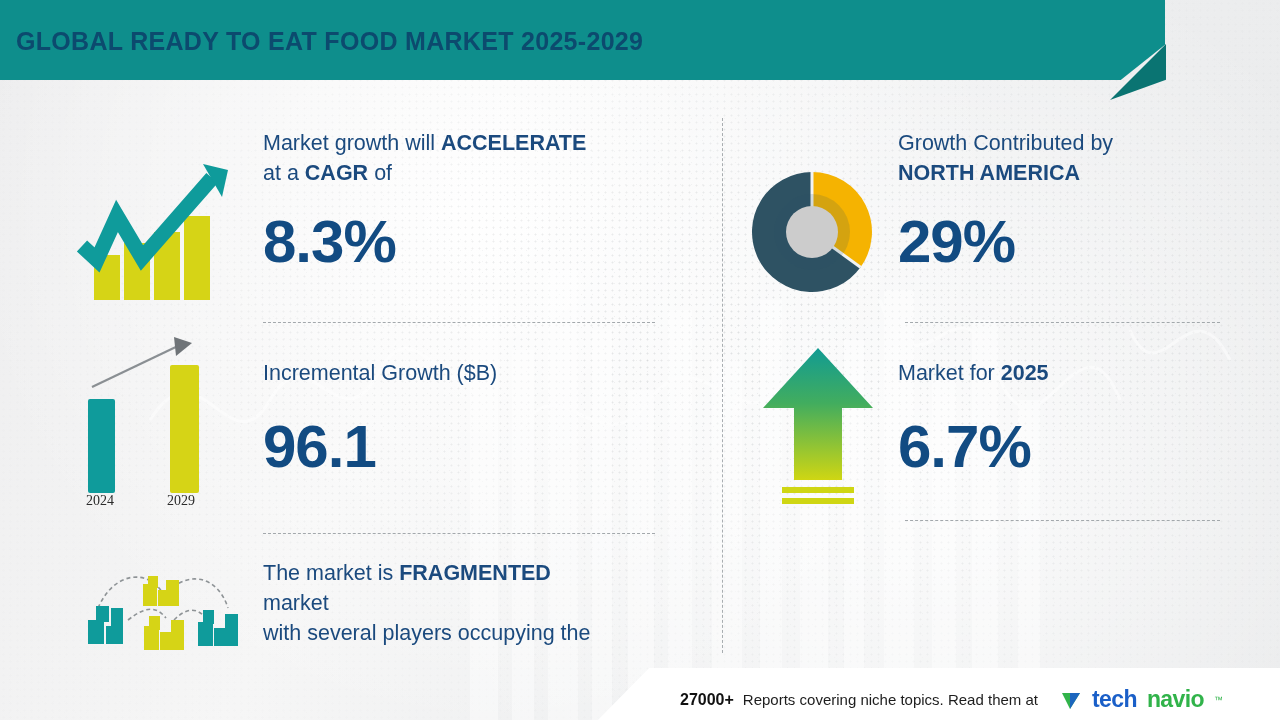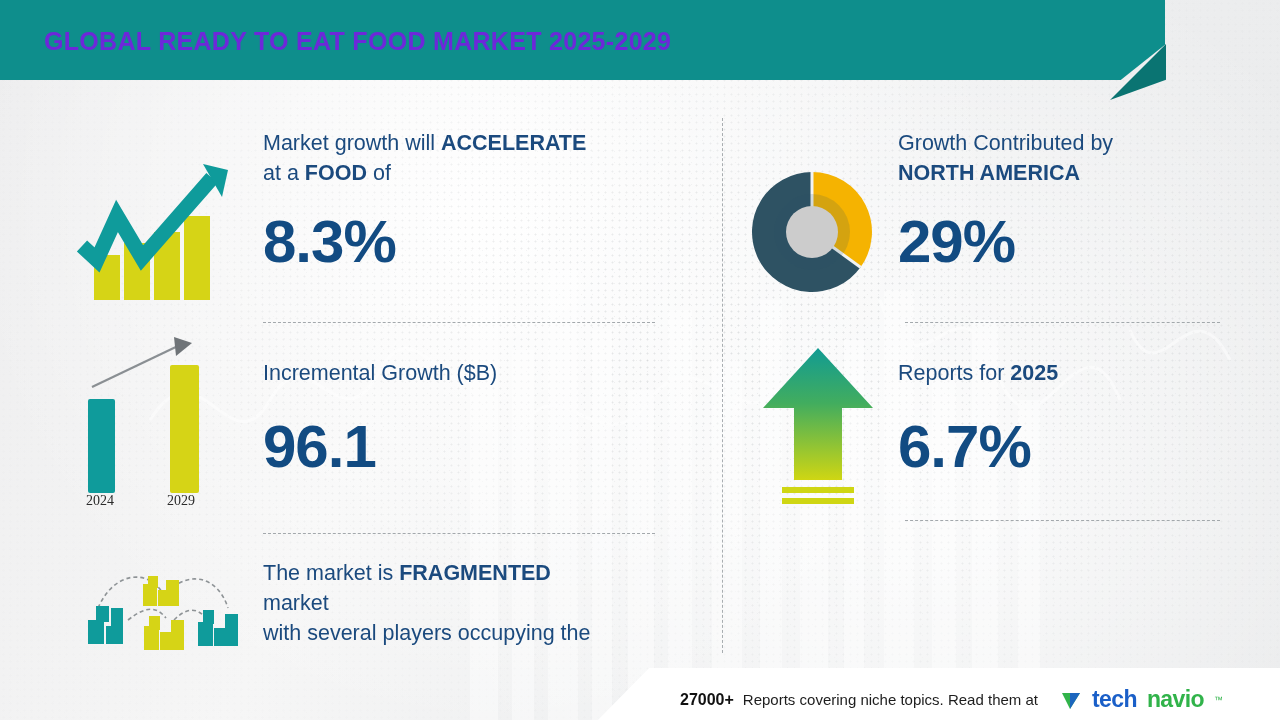--- a/index.html
+++ b/index.html
@@ -39,22 +39,22 @@
     clip-path:polygon(0 0, 100% 0, 100% 56%, 96.2% 100%, 0 100%);
     z-index:5;
   }
   #header-fold {
     position:absolute; left:1110px; top:44px; width:56px; height:56px;
     background:#0a7472;
     clip-path:polygon(100% 0, 100% 64%, 0 100%);
     z-index:6;
   }
   #header-title {
-    position:absolute; left:44px; top:27px; z-index:7;
-    color:#6d28d9; font-size:25px; font-weight:bold;
+    position:absolute; left:16px; top:27px; z-index:7;
+    color:#0c4a6e; font-size:25px; font-weight:bold;
     letter-spacing:.3px; white-space:nowrap;
   }
 
   
   .hdiv {
     position:absolute; height:0;
     border-top:1.5px dashed #9aa0a4; opacity:.9;
   }
   #vdiv {
     position:absolute; left:722px; top:118px; width:0; height:535px;
@@ -155,21 +155,21 @@
     <rect x="122" y="66" width="26" height="84"></rect>
   </g>
   <path d="M20,96 L35,110 L55,66 L80,108 L150,28" fill="none" stroke="#0f9b9b" stroke-width="15" stroke-linejoin="miter"></path>
   <path d="M141,14 L166,20 L160,47 Z" fill="#0f9b9b"></path>
 </svg>
 <div class="caption" style="left:263px; top:128px; width:420px;">
   <div>
     <span>Market growth will </span><b>ACCELERATE</b>
   </div>
   <div>
-    <span>at a </span><b>FOOD</b><span> of</span>
+    <span>at a </span><b>CAGR</b><span> of</span>
   </div>
 </div>
 <div class="bignum" style="left:263px; top:212px;">8.3%</div>
 
 <div id="icon-bars">
   <svg viewBox="0 0 180 200" width="180" height="200">
     <g stroke="#8a8f93" stroke-width="2.2" fill="none">
       <line x1="30" y1="62" x2="118" y2="20"></line>
     </g>
     <path d="M112,12 L130,18 L114,31 Z" fill="#6f7478"></path>
@@ -248,21 +248,21 @@
       <stop offset="0%" stop-color="#119b93"></stop>
       <stop offset="42%" stop-color="#42ad5e"></stop>
       <stop offset="100%" stop-color="#cfd613"></stop>
     </linearGradient>
   </defs>
   <path d="M60,6 L115,66 L84,66 L84,138 L36,138 L36,66 L5,66 Z" fill="url(#arrGrad)"></path>
   <rect x="24" y="145" width="72" height="6" fill="#cfd613"></rect>
   <rect x="24" y="156" width="72" height="6" fill="#cfd613"></rect>
 </svg>
 <div class="caption" style="left:898px; top:358px;">
-  <span>Reports for </span><b>2025</b>
+  <span>Market for </span><b>2025</b>
 </div>
 <div class="bignum" style="left:898px; top:417px;">6.7%</div>
 
 <div id="footer-band"></div>
 <div id="footer-content">
   <span id="footer-count">27000+</span>
   <span id="footer-text">Reports covering niche topics. Read them at</span>
   <span id="brand-logo">
     <svg width="21" height="22" viewBox="0 0 21 22">
       <path d="M1,4 L19,4 L9,20 Z" fill="#31b34a"></path>

